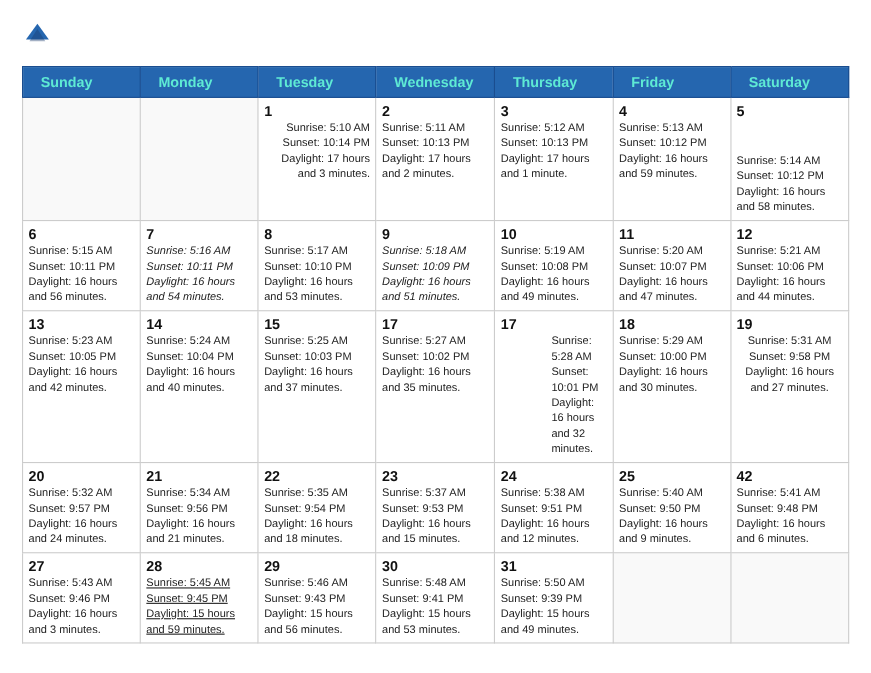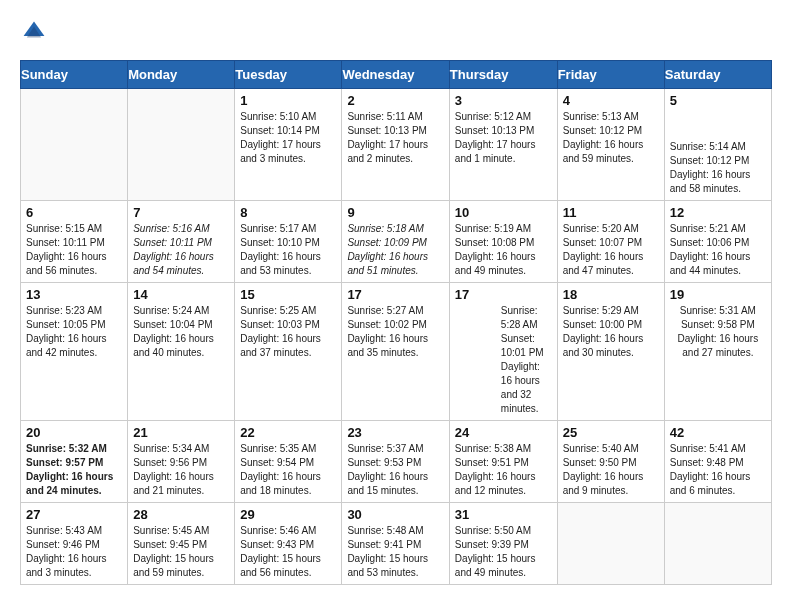--- a/index.html
+++ b/index.html
@@ -53,23 +53,23 @@
       font-size: 16px;
       color: #333;
     }
     .calendar {
       width: 100%;
       border-collapse: collapse;
       border: 1px solid #ccc;
     }
     .calendar th {
       background-color: #2566af;
-      color: #ffffff;
+      color: #5eead4;
       font-size: 13px;
-      padding: 6px 0;
+      padding: 6px 16px;
       text-align: left;
       border: 1px solid #1a4d8f;
     }
     .calendar td {
       vertical-align: top;
       border: 1px solid #ccc;
       padding: 4px 5px;
       font-size: 10.5px;
       color: #222;
       width: 108px;
@@ -122,21 +122,21 @@
         <th>Friday</th>
         <th>Saturday</th>
       </tr>
   </thead>
   <tbody id="calendar-body">
   <tr>
         <td class="empty"></td>
         <td class="empty"></td>
         <td>
           <span class="day-num">1</span>
-          <div class="day-info" style="white-space: pre-line;">Sunrise: 5:10 AM
+          <div class="day-info" style="white-space: pre-line; text-align: right;">Sunrise: 5:10 AM
 Sunset: 10:14 PM
 Daylight: 17 hours
 and 3 minutes.</div>
         </td>
         <td>
           <span class="day-num">2</span>
           <div class="day-info" style="white-space: pre-line;">Sunrise: 5:11 AM
 Sunset: 10:13 PM
 Daylight: 17 hours
 and 2 minutes.</div>
@@ -261,21 +261,21 @@
           <span class="day-num">19</span>
           <div class="day-info" style="white-space: pre-line; text-align: center;">Sunrise: 5:31 AM
 Sunset: 9:58 PM
 Daylight: 16 hours
 and 27 minutes.</div>
         </td>
       </tr>
       <tr>
         <td>
           <span class="day-num">20</span>
-          <div class="day-info" style="white-space: pre-line; font-weight: bold;">Sunrise: 5:32 AM
+          <div class="day-info" style="white-space: pre-line;">Sunrise: 5:32 AM
 Sunset: 9:57 PM
 Daylight: 16 hours
 and 24 minutes.</div>
         </td>
         <td>
           <span class="day-num">21</span>
           <div class="day-info" style="white-space: pre-line;">Sunrise: 5:34 AM
 Sunset: 9:56 PM
 Daylight: 16 hours
 and 21 minutes.</div>
@@ -319,21 +319,21 @@
       <tr>
         <td>
           <span class="day-num">27</span>
           <div class="day-info" style="white-space: pre-line;">Sunrise: 5:43 AM
 Sunset: 9:46 PM
 Daylight: 16 hours
 and 3 minutes.</div>
         </td>
         <td>
           <span class="day-num">28</span>
-          <div class="day-info" style="white-space: pre-line;">Sunrise: 5:45 AM
+          <div class="day-info" style="white-space: pre-line; text-decoration: underline;">Sunrise: 5:45 AM
 Sunset: 9:45 PM
 Daylight: 15 hours
 and 59 minutes.</div>
         </td>
         <td>
           <span class="day-num">29</span>
           <div class="day-info" style="white-space: pre-line;">Sunrise: 5:46 AM
 Sunset: 9:43 PM
 Daylight: 15 hours
 and 56 minutes.</div>

